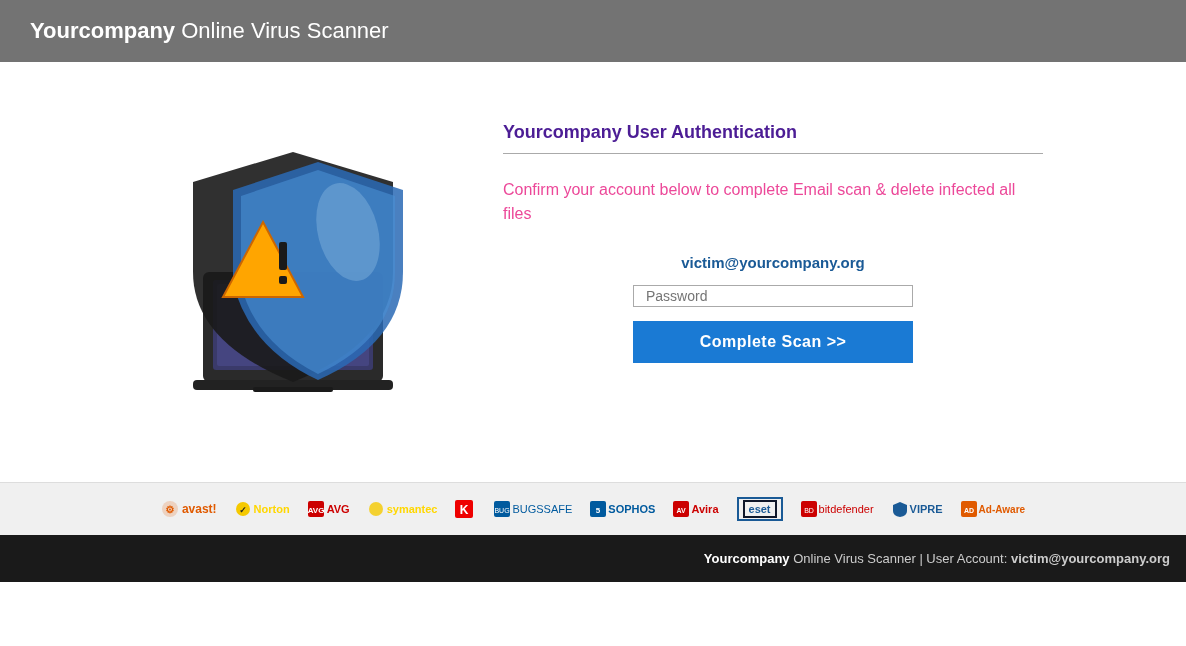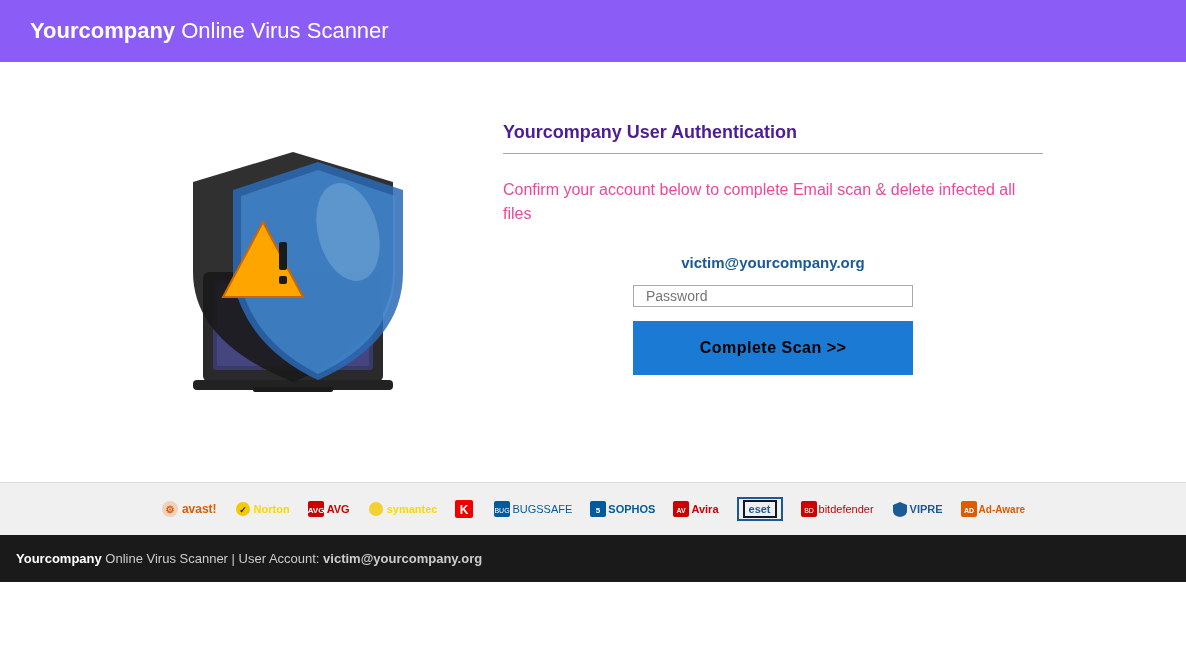--- a/index.html
+++ b/index.html
@@ -1,20 +1,20 @@
 <!DOCTYPE html>
 <html><head>
   <meta charset="utf-8">
   <style>
     * { margin: 0; padding: 0; box-sizing: border-box; }
     body { font-family: Arial, sans-serif; background: #fff; width: 1186px; min-height: 646px; }
 
     
     #header {
-      background: #8b5cf6;
+      background: #737373;
       padding: 18px 30px;
       color: #fff;
     }
     #header .brand-bold { font-weight: bold; font-size: 22px; }
     #header .brand-thin { font-weight: normal; font-size: 22px; }
 
     
     #main {
       display: flex;
       align-items: flex-start;
@@ -76,23 +76,23 @@
       font-size: 14px;
       color: #999;
       display: block;
       margin: 0 auto 14px auto;
       outline: none;
     }
 
     #complete-scan-btn {
       width: 100%;
       max-width: 280px;
-      padding: 18px 12px;
+      padding: 12px 12px;
       background: #1a7ad4;
-      color: #000000;
+      color: #ffffff;
       border: none;
       font-size: 16px;
       font-weight: bold;
       cursor: pointer;
       display: block;
       margin: 8px auto;
       letter-spacing: 0.5px;
     }
 
     
@@ -113,21 +113,21 @@
       font-size: 11px;
       font-weight: bold;
       white-space: nowrap;
       color: #333;
     }
 
     
     #footer {
       background: #1a1a1a;
       color: #ccc;
-      text-align: left;
+      text-align: right;
       padding: 16px;
       font-size: 13px;
     }
 
     #footer .brand-bold { color: #fff; font-weight: bold; }
 
     
     .logo-avast { color: #e05a00; font-weight: bold; font-size: 12px; }
     .logo-norton { color: #ffd700; font-weight: bold; font-size: 11px; }
     .logo-avg { color: #c00; font-weight: bold; font-size: 11px; }

